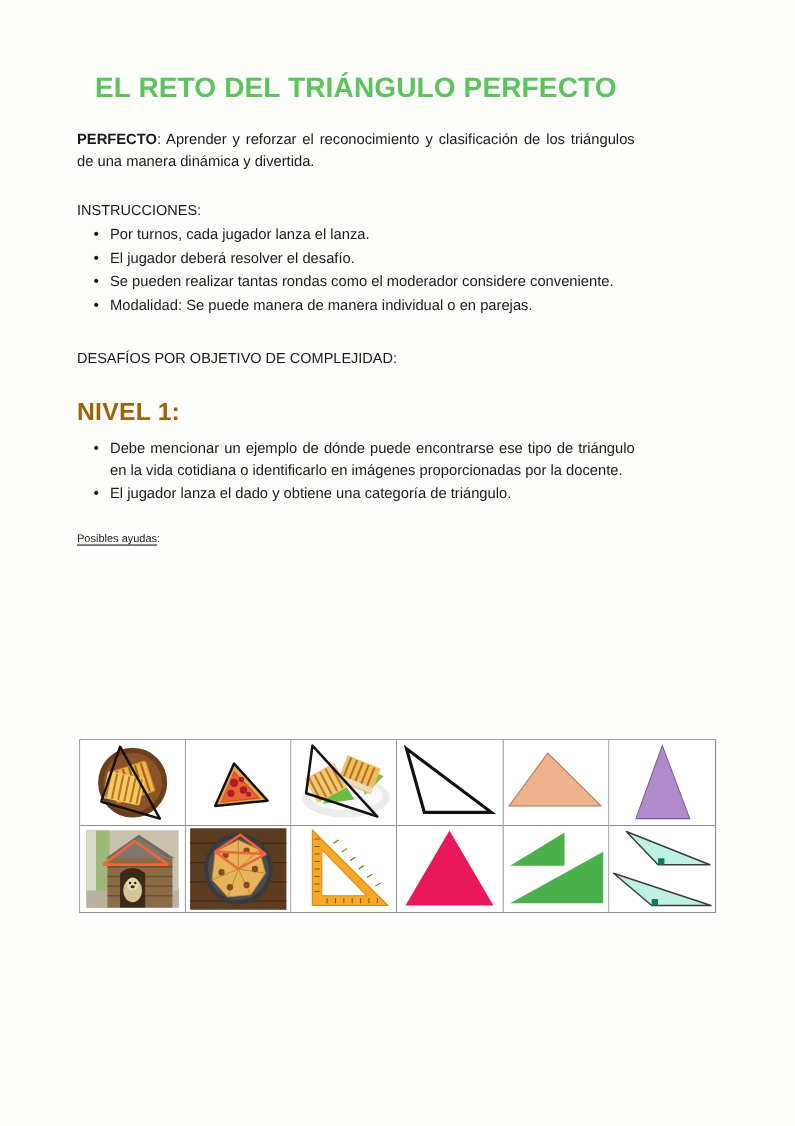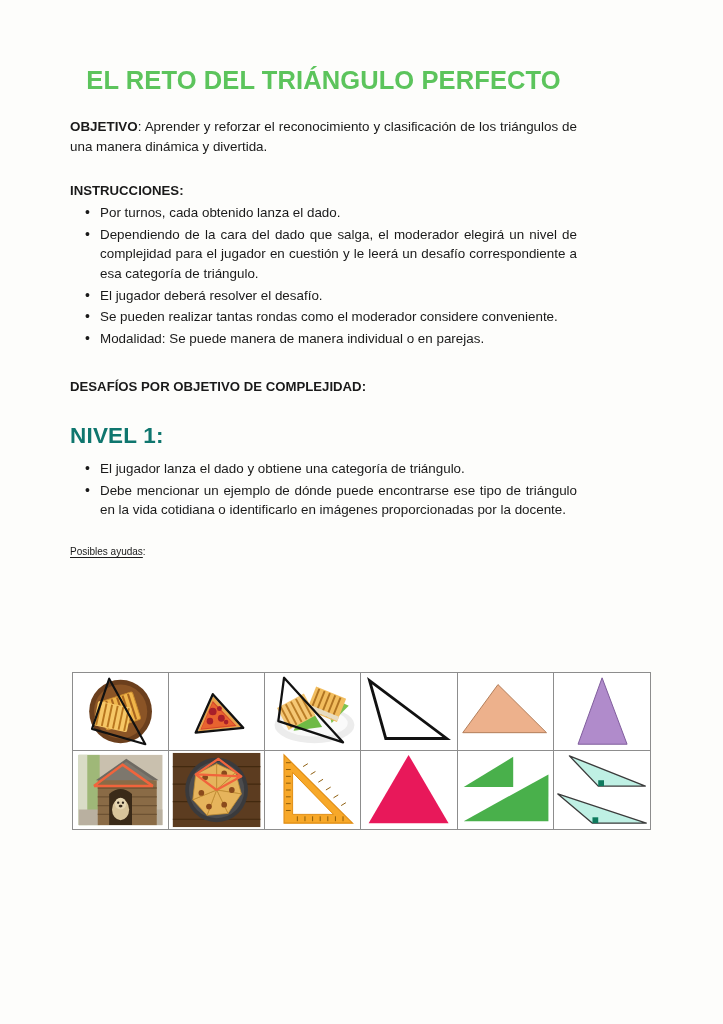--- a/index.html
+++ b/index.html
@@ -38,21 +38,21 @@
     font-size: 13.4px;
     line-height: 1.47;
     text-align: justify;
     text-justify: inter-word;
   }
   .lbl-bold { font-weight: 700; }
   .section-head {
     margin: 0;
     padding-top: 24px;
     font-size: 13.2px;
-    font-weight: 700;
+    font-weight: 400;
     line-height: 1.45;
   }
   .section-head.spaced { padding-top: 27px; }
   ul.bullets {
     margin: 0;
     padding: 3px 0 0 30px;
     list-style: none;
   }
   ul.bullets > li {
     position: relative;
@@ -71,21 +71,21 @@
     font-size: 14px;
     line-height: 1.47;
     color: #1a1a1a;
   }
   ul.bullets > li:last-child { margin-bottom: 0; }
   .nivel-title {
     margin: 0;
     padding-top: 26px;
     font-size: 22.5px;
     font-weight: 800;
-    color: #0f766e;
+    color: #a16207;
     letter-spacing: 0.2px;
     line-height: 1.2;
   }
   .ayudas-label {
     margin: 0;
     padding-top: 24px;
     font-size: 10px;
     line-height: 1.47;
   }
   .ayudas-label .uline {
@@ -118,40 +118,39 @@
   .cell svg { display: block; width: 100%; height: 100%; }
 </style>
 </head>
 <body>
 
 <div class="page">
 
   <h1 class="doc-title">EL RETO DEL TRIÁNGULO PERFECTO</h1>
 
   <p class="para">
-    <span class="lbl-bold">OBJETIVO</span><span>:</span><span> Aprender y reforzar el reconocimiento y clasificación de los triángulos de una manera dinámica y divertida.</span>
+    <span class="lbl-bold">PERFECTO</span><span>:</span><span> Aprender y reforzar el reconocimiento y clasificación de los triángulos de una manera dinámica y divertida.</span>
   </p>
 
   <p class="section-head">INSTRUCCIONES:</p>
 
   <ul class="bullets">
-    <li>Por turnos, cada obtenido lanza el dado.</li>
-    <li>Dependiendo de la cara del dado que salga, el moderador elegirá un nivel de complejidad para el jugador en cuestión y le leerá un desafío correspondiente a esa categoría de triángulo.</li>
+    <li>Por turnos, cada jugador lanza el lanza.</li>
     <li>El jugador deberá resolver el desafío.</li>
     <li>Se pueden realizar tantas rondas como el moderador considere conveniente.</li>
     <li>Modalidad: Se puede manera de manera individual o en parejas.</li>
   </ul>
 
   <p class="section-head spaced">DESAFÍOS POR OBJETIVO DE COMPLEJIDAD:</p>
 
   <h2 class="nivel-title">NIVEL 1:</h2>
 
   <ul class="bullets" style="padding-top:10px;">
+    <li>Debe mencionar un ejemplo de dónde puede encontrarse ese tipo de triángulo en la vida cotidiana o identificarlo en imágenes proporcionadas por la docente.</li>
     <li>El jugador lanza el dado y obtiene una categoría de triángulo.</li>
-    <li>Debe mencionar un ejemplo de dónde puede encontrarse ese tipo de triángulo en la vida cotidiana o identificarlo en imágenes proporcionadas por la docente.</li>
   </ul>
 
   <p class="ayudas-label">
     <span class="uline">Posibles ayudas</span><span>:</span>
   </p>
 
 
   <div class="img-grid">
 
     <div class="cell">

